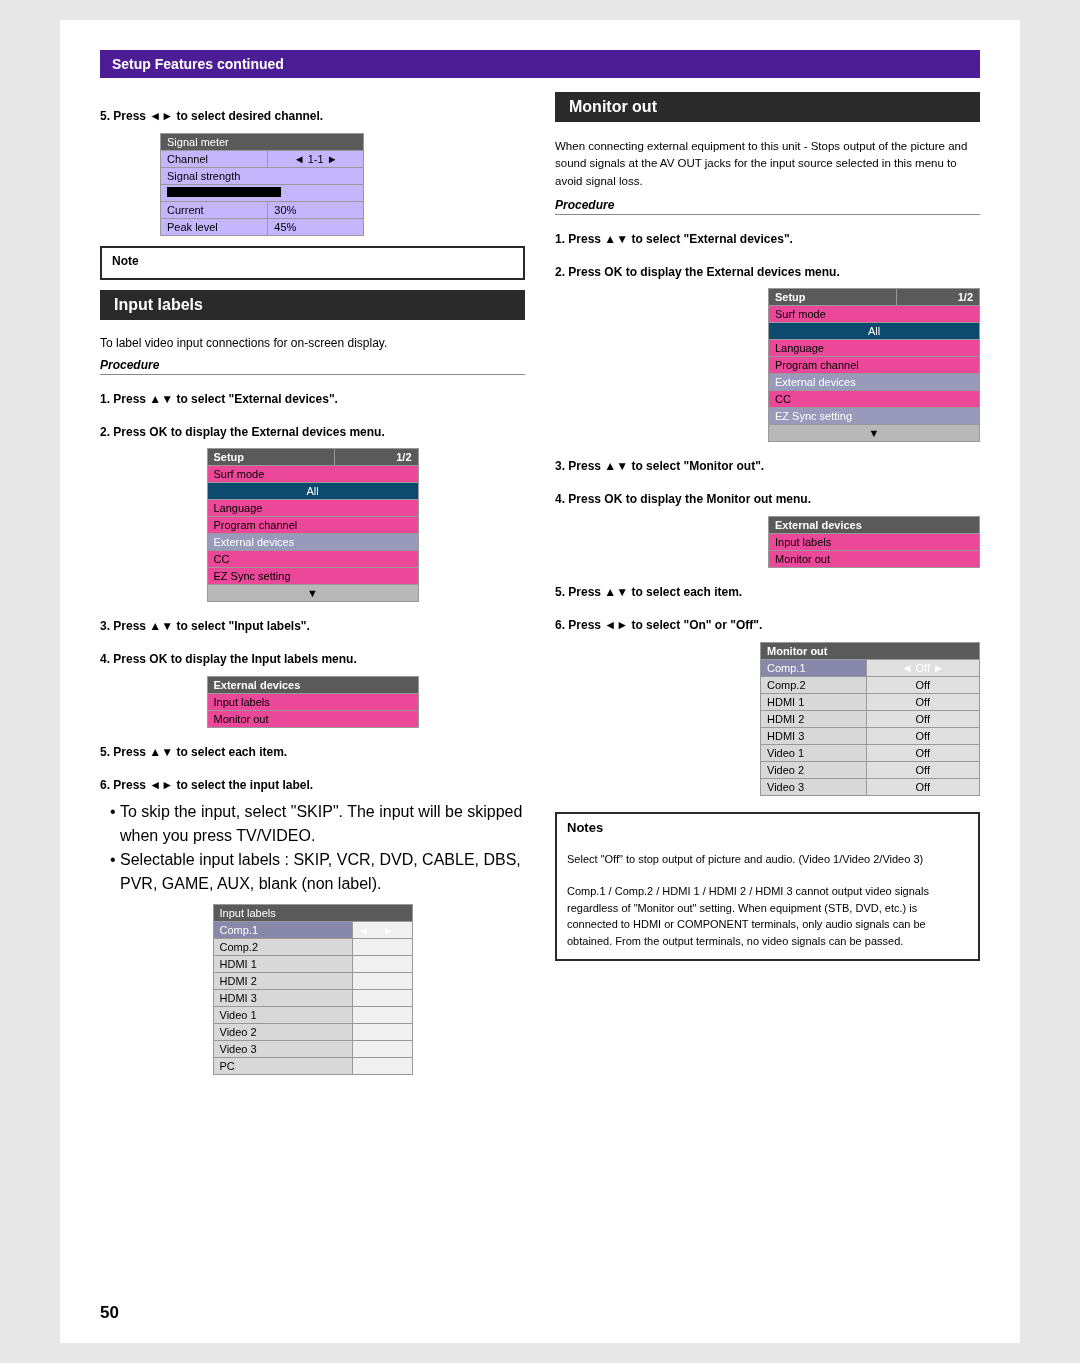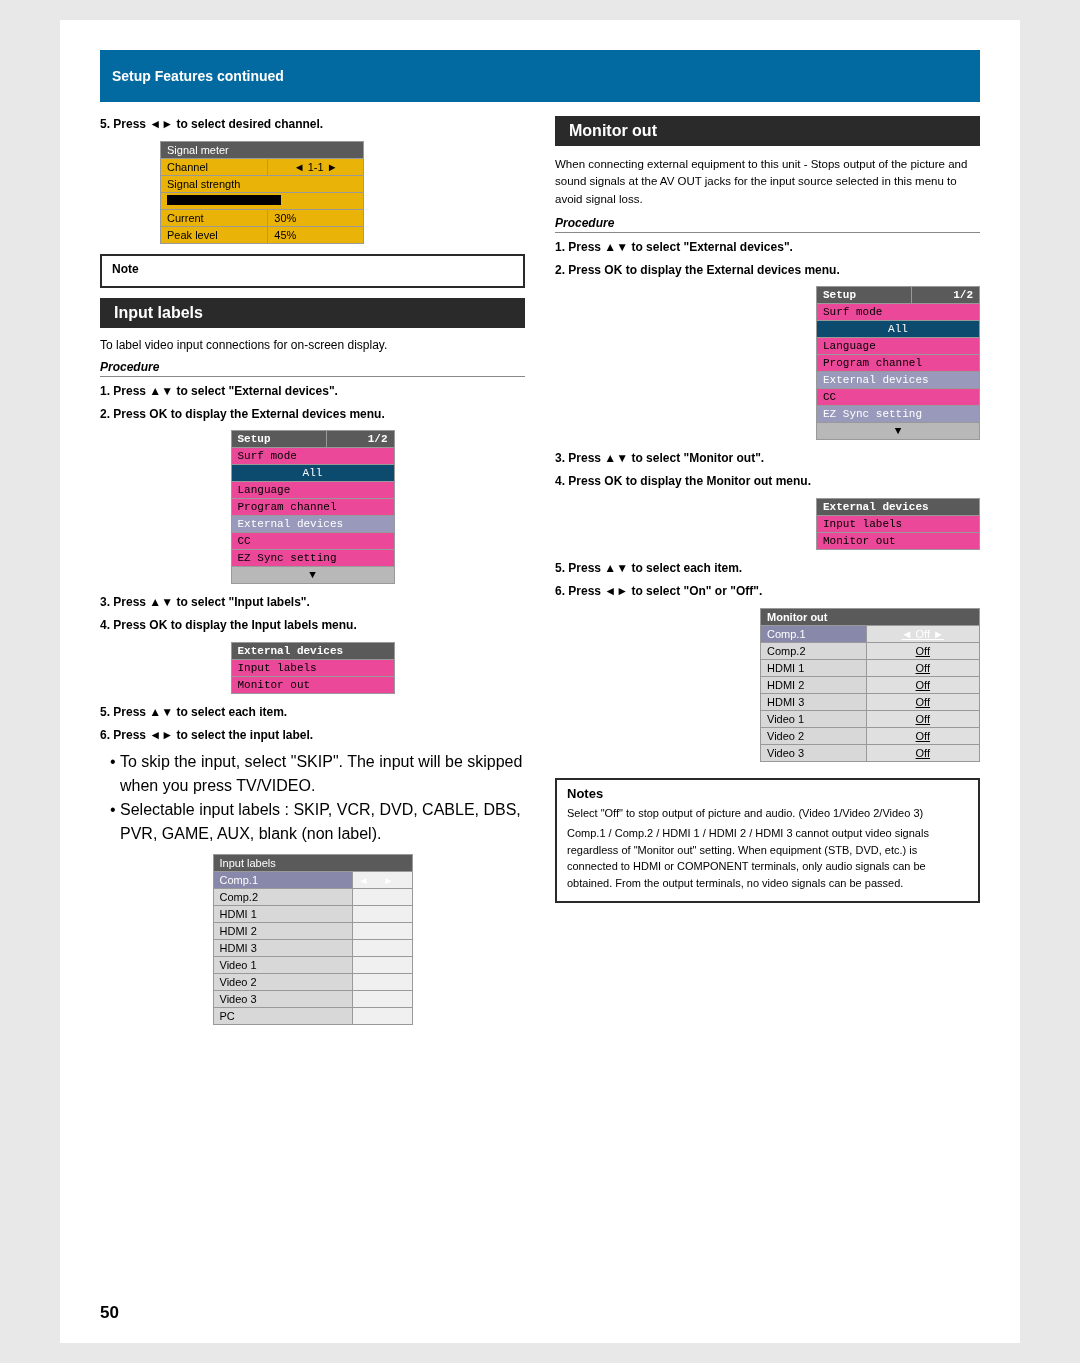--- a/index.html
+++ b/index.html
@@ -24,23 +24,23 @@
     .page-number {
       position: absolute;
       bottom: 20px;
       left: 40px;
       font-size: 17px;
       font-weight: bold;
     }
 
     
     .section-header {
-      background: #0369a1;
+      background: #4c1d95;
       color: #ffffff;
-      padding: 18px 12px;
+      padding: 6px 12px;
       font-size: 14px;
       font-weight: bold;
       margin-bottom: 14px;
     }
 
     
     .two-col {
       display: flex;
       gap: 30px;
     }
@@ -91,24 +91,23 @@
       line-height: 1.5;
     }
     .notes-box .notes-text p {
       margin-bottom: 4px;
     }
 
     
     .menu-table {
       border: 1px solid #999;
       border-collapse: collapse;
-      width: 164px;
+      width: 212px;
       margin: 8px auto 10px auto;
       font-size: 11px;
-      font-family: Liberation Mono, monospace;
     }
     .menu-table td {
       border: 1px solid #999;
       padding: 2px 6px;
       background: #ec4899;
     }
     .menu-table .menu-header-row td {
       background: #5a5a5a;
       color: #fff;
       font-weight: bold;
@@ -126,21 +125,21 @@
     .signal-table {
       border: 1px solid #999;
       border-collapse: collapse;
       width: 204px;
       margin: 8px 0 10px 60px;
       font-size: 11px;
     }
     .signal-table td {
       border: 1px solid #999;
       padding: 2px 6px;
-      background: #eab308;
+      background: #c4b5fd;
     }
     .signal-table .sig-header td {
       background: #5a5a5a;
       color: #fff;
     }
     .signal-strength-bar {
       height: 10px;
       background: #000;
       width: 60%;
       display: inline-block;
@@ -198,21 +197,20 @@
       color: #fff;
       font-weight: bold;
     }
     .monout-table .mo-selected td {
       background: #8888aa;
       color: #fff;
     }
     .mo-value-cell {
       background: #e0e0e0 !important;
       text-align: center;
-      text-decoration: underline;
     }
 
     
     .bullet-text {
       font-size: 16px;
       line-height: 1.5;
       padding-left: 10px;
       margin-bottom: 4px;
     }
     .bullet-text li {
@@ -238,21 +236,21 @@
 
     .sub-section-title {
       background: #2a2a2a;
       color: #fff;
       padding: 6px 14px;
       font-size: 16px;
       font-weight: bold;
       margin-bottom: 10px;
     }
 
-    p { margin-bottom: 6px; }
+    p { margin-bottom: 6px; margin-top: 16px; }
     
     .channel-row td:nth-child(2) {
       text-align: center;
       margin-left: 48px;
     }
   </style>
 </head>
 <body>
 
 <div class="page">

